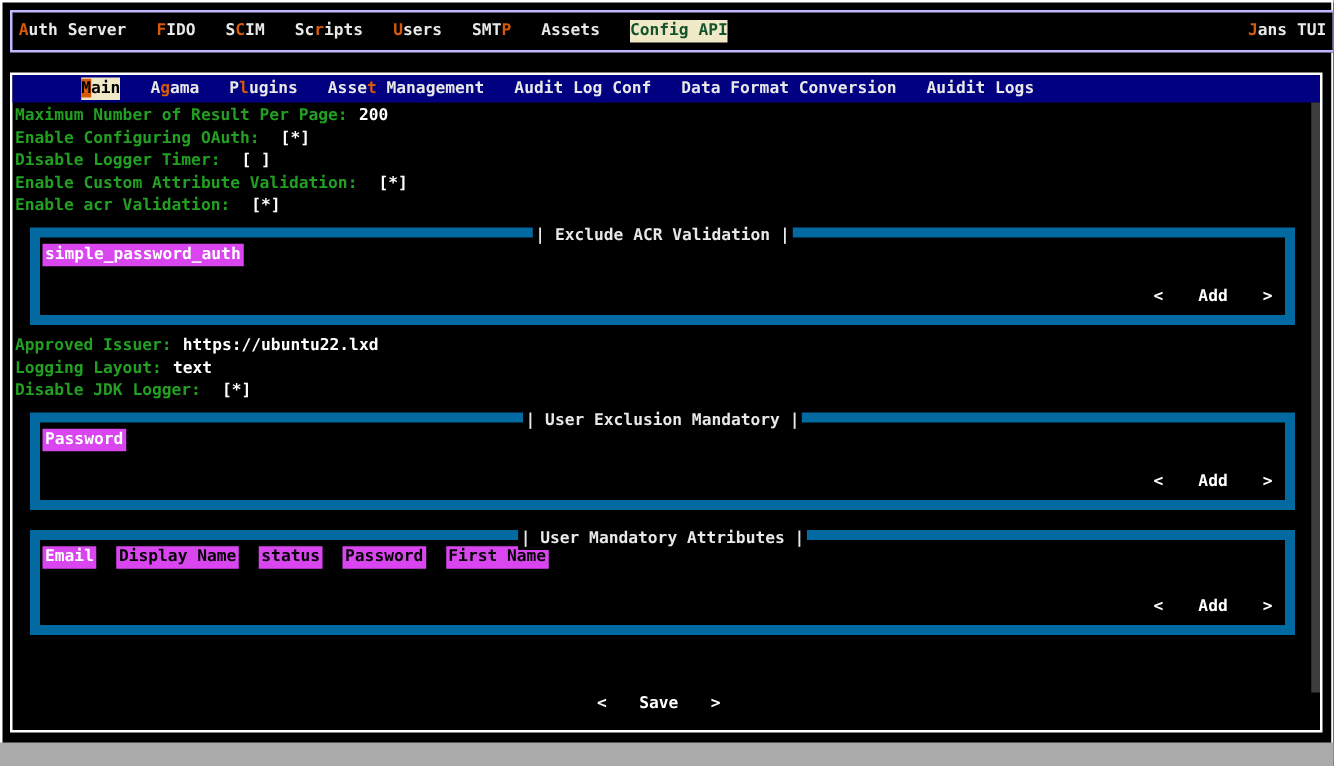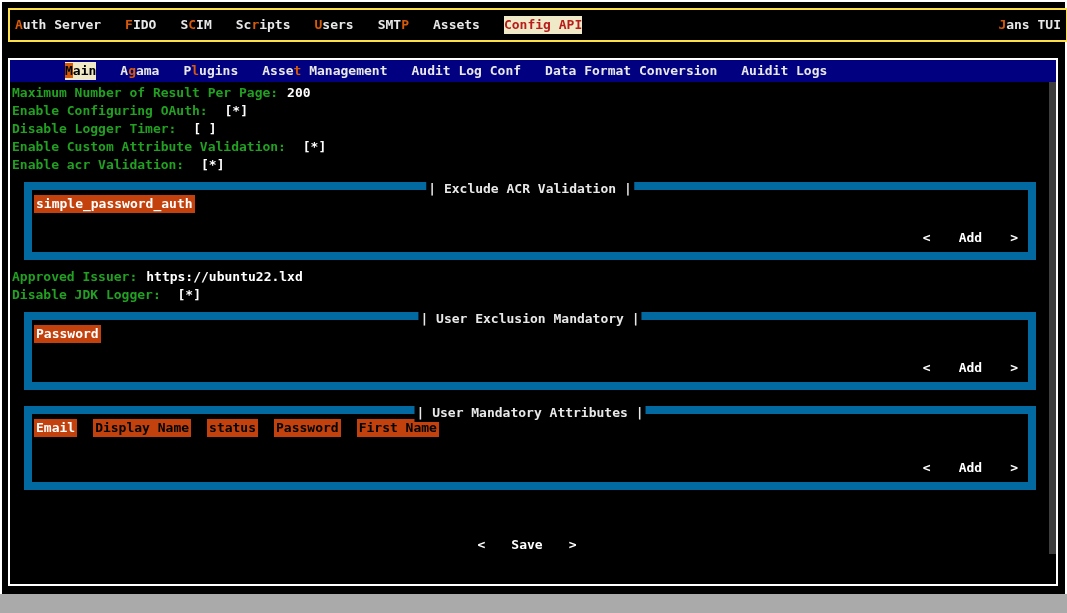--- a/index.html
+++ b/index.html
@@ -4,26 +4,26 @@
 <style>
   html,body{margin:0;padding:0;background:#000;}
   .canvas{
     position:relative;width:1067px;height:613px;background:#000;overflow:hidden;
     font-family:"DejaVu Sans Mono",monospace;font-weight:bold;font-size:13px;line-height:18px;
     color:#e8e8e8;
   }
   .frame{position:absolute;inset:0;border:2px solid #fff;border-bottom:none;pointer-events:none;}
   
   .menubar{
-    position:absolute;left:8px;top:8px;width:1046px;height:30px;border:2px solid #fde047;
+    position:absolute;left:8px;top:8px;width:1046px;height:30px;border:2px solid #c4b5fd;
     background:#000;display:flex;align-items:center;padding:0 5px;gap:24px;white-space:pre;
   }
   .menu-item{cursor:default;}
   .menu-item .hot{color:#d7590a;}
-  .menu-item.selected{background:#efe9c8;color:#b91c1c;}
+  .menu-item.selected{background:#efe9c8;color:#14532d;}
   .menu-item.selected .hot{color:#2121b2;}
   .brand{margin-left:auto;}
   .brand .hot{color:#d7590a;}
   
   .content{
     position:absolute;left:8px;top:58px;width:1046px;height:524px;border:2px solid #fff;background:#000;
   }
   .navbar{
     height:22px;background:#000080;display:flex;align-items:center;
     padding-left:55px;gap:24px;white-space:pre;color:#e8e8e8;
@@ -40,21 +40,21 @@
   .tui-box{position:relative;border:8px solid #0369a1;margin:0 6px 0 12px;background:#000;}
   .bx1{height:62px;margin-top:8px;}
   .bx2{height:62px;margin-top:8px;}
   .bx3{height:68px;margin-top:16px;}
   .group2{margin-top:8px;}
   .tui-box .box-title{
     position:absolute;top:-10px;left:50%;transform:translateX(-50%);
     background:#000;padding:0 2px;white-space:pre;color:#e8e8e8;
   }
   .chips{display:flex;gap:16px;padding:5px 2px 0 2px;}
-  .chip{background:#c2410c;color:#000;white-space:pre;padding:0 2px;}
+  .chip{background:#d946ef;color:#000;white-space:pre;padding:0 2px;}
   .chip.selected{color:#fff;}
   .add-row{position:absolute;right:10px;bottom:5px;display:flex;gap:28px;color:#fff;white-space:pre;cursor:default;}
   
   .save-row{margin-top:46px;display:flex;justify-content:center;gap:26px;color:#fff;white-space:pre;cursor:default;}
   .statusbar{position:absolute;left:0;right:0;bottom:0;height:19px;background:#aaaaaa;}
 </style>
 </head>
 <body>
 
 <div class="canvas">
@@ -98,20 +98,21 @@
         <div class="chips">
           <span class="chip selected">simple_password_auth</span>
         </div>
         <div class="add-row">
           <span>&lt;</span><span>Add</span><span>&gt;</span>
         </div>
       </div>
 
       <div class="group2">
         <div class="row"><span class="label">Approved Issuer:</span><span class="value">https://ubuntu22.lxd</span></div>
+        <div class="row"><span class="label">Logging Layout:</span><span class="value">text</span></div>
         <div class="row"><span class="label">Disable JDK Logger:</span><span class="value"> [*]</span></div>
       </div>
 
       <div class="tui-box bx2">
         <span class="box-title">| User Exclusion Mandatory |</span>
         <div class="chips">
           <span class="chip selected">Password</span>
         </div>
         <div class="add-row">
           <span>&lt;</span><span>Add</span><span>&gt;</span>

